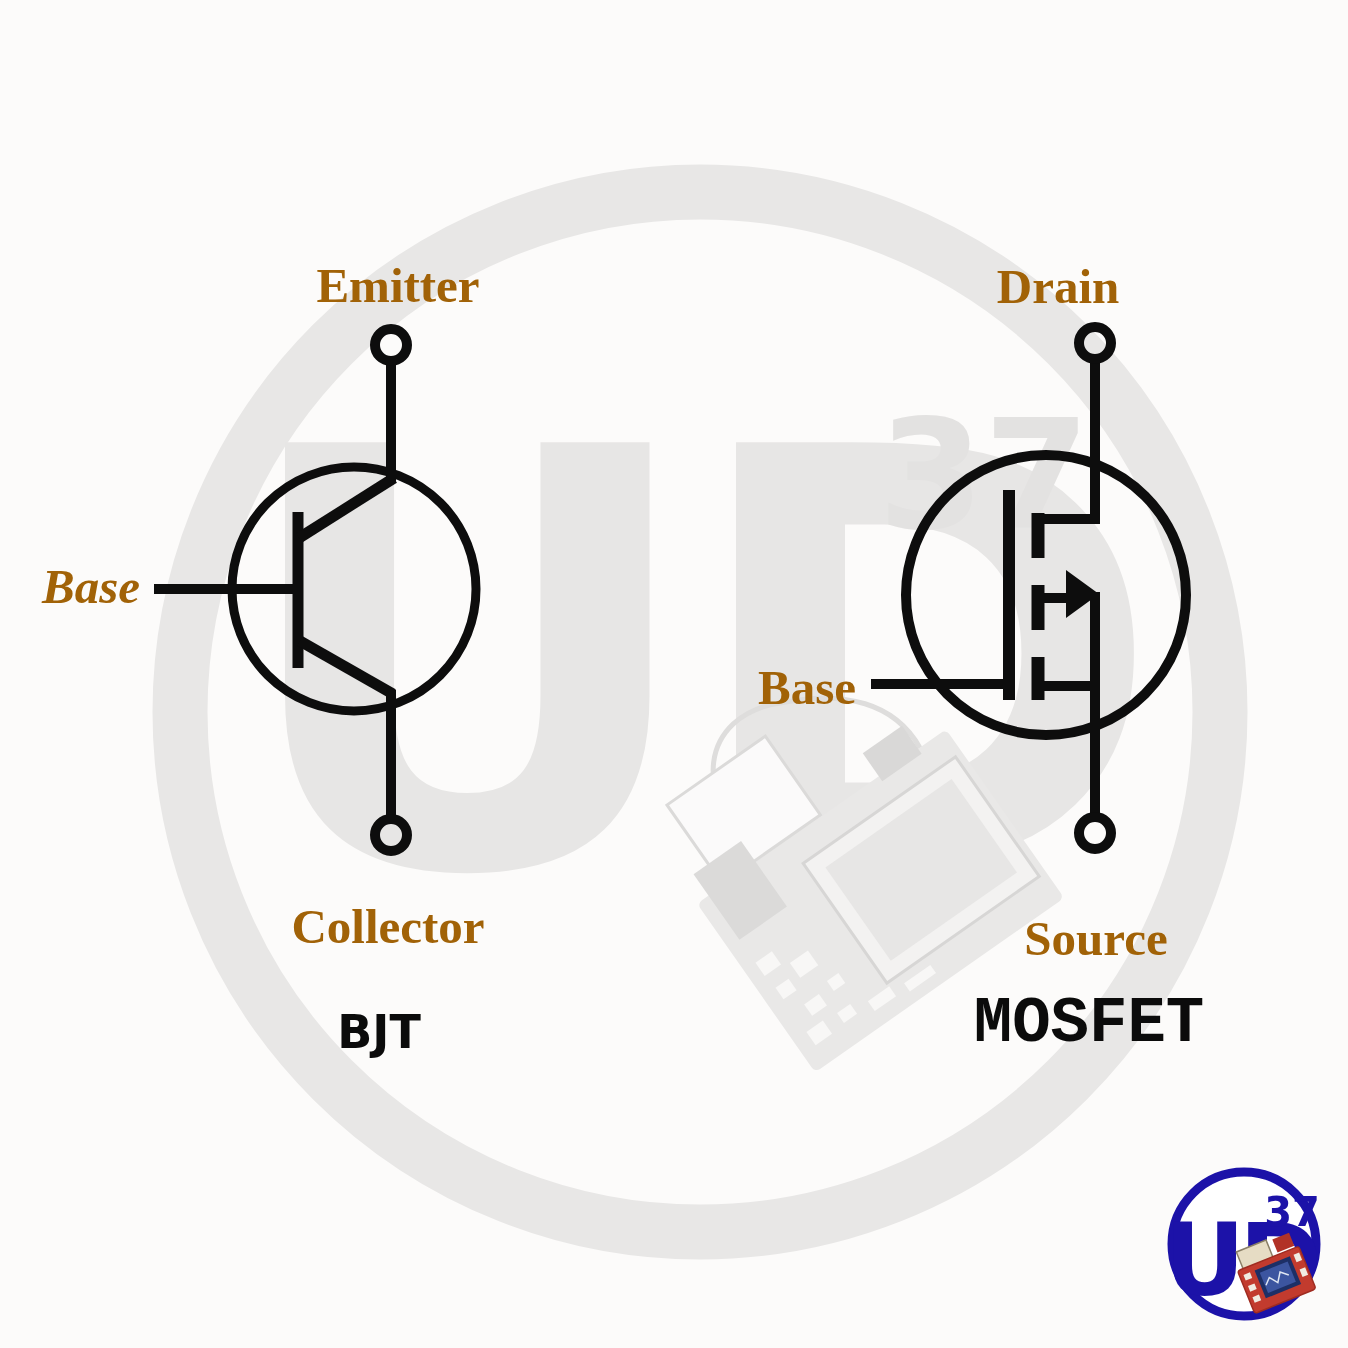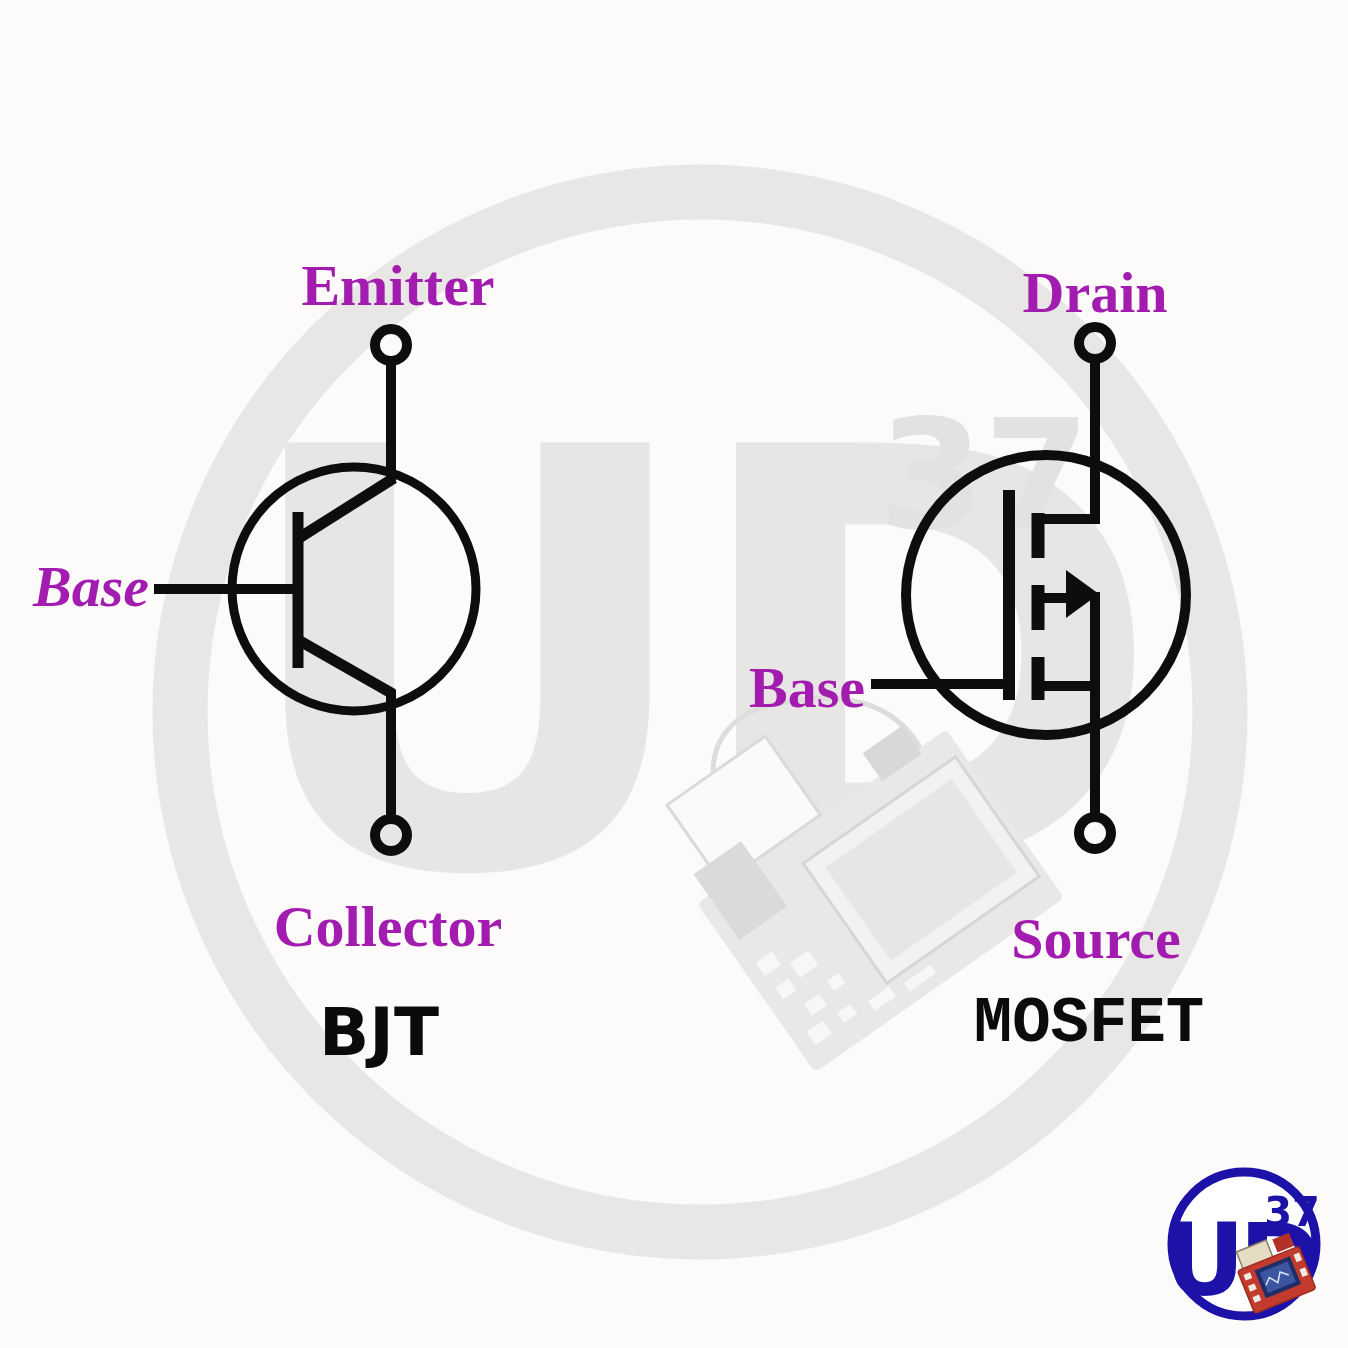--- a/index.html
+++ b/index.html
@@ -9,31 +9,31 @@
     background:#fcfbfa;
     overflow:hidden;
     font-family:"Liberation Serif",serif;
   }
   svg.layer{position:absolute;left:0;top:0;}
   .lbl{
     position:absolute;
     transform:translate(-50%,-50%);
     font-family:"Liberation Serif",serif;
     font-weight:700;
-    font-size:58px;
-    color:#a21caf;
+    font-size:49px;
+    color:#a16207;
     white-space:nowrap;
     letter-spacing:0px;
   }
   .lbl.title{
     font-family:"DejaVu Sans",sans-serif;
     font-weight:700;
     color:#0b0b0b;
   }
-  .lbl.title-bjt{font-size:66px;}
+  .lbl.title-bjt{font-size:46px;}
   .lbl.title-mosfet{font-size:64px;}
   .wm-brand{
     font-family:"DejaVu Sans",sans-serif;
     font-weight:700;
     fill:#e7e6e5;
   }
   .wm-num{fill:#e3e2e1;}
   .logo-text{
     font-family:"DejaVu Sans",sans-serif;
     font-weight:700;
@@ -105,21 +105,21 @@
       <line x1="1038" y1="686" x2="1095" y2="686" stroke-width="10"></line>
       <circle cx="1095" cy="833" r="16" fill="none" stroke-width="10"></circle>
     </g>
   </svg>
 
   <div class="lbl" style="left:398px;top:285px;">Emitter</div>
   <div class="lbl" style="left:91px;top:586px;font-style:italic;">Base</div>
   <div class="lbl" style="left:388px;top:926px;">Collector</div>
   <div class="lbl title title-bjt" style="left:379px;top:1032px;">BJT</div>
 
-  <div class="lbl" style="left:1095px;top:286px;margin-top:6px;">Drain</div>
+  <div class="lbl" style="left:1058px;top:286px;">Drain</div>
   <div class="lbl" style="left:807px;top:687px;">Base</div>
   <div class="lbl" style="left:1096px;top:938px;">Source</div>
   <div class="lbl title title-mosfet" style="left:1089px;top:1024px;font-family:Liberation Mono, monospace;">MOSFET</div>
 
   <svg class="layer" width="1348" height="1348" viewBox="0 0 1348 1348">
     <circle cx="1244" cy="1244" r="72" fill="#ffffff" stroke="#1c12a8" stroke-width="9"></circle>
     <text x="1240" y="1295" font-size="100" letter-spacing="-6" text-anchor="middle" class="logo-text">UD</text>
     <text x="1292" y="1226" font-size="40" text-anchor="middle" class="logo-text">37</text>
 
     <g transform="rotate(-22 1273 1276)">

